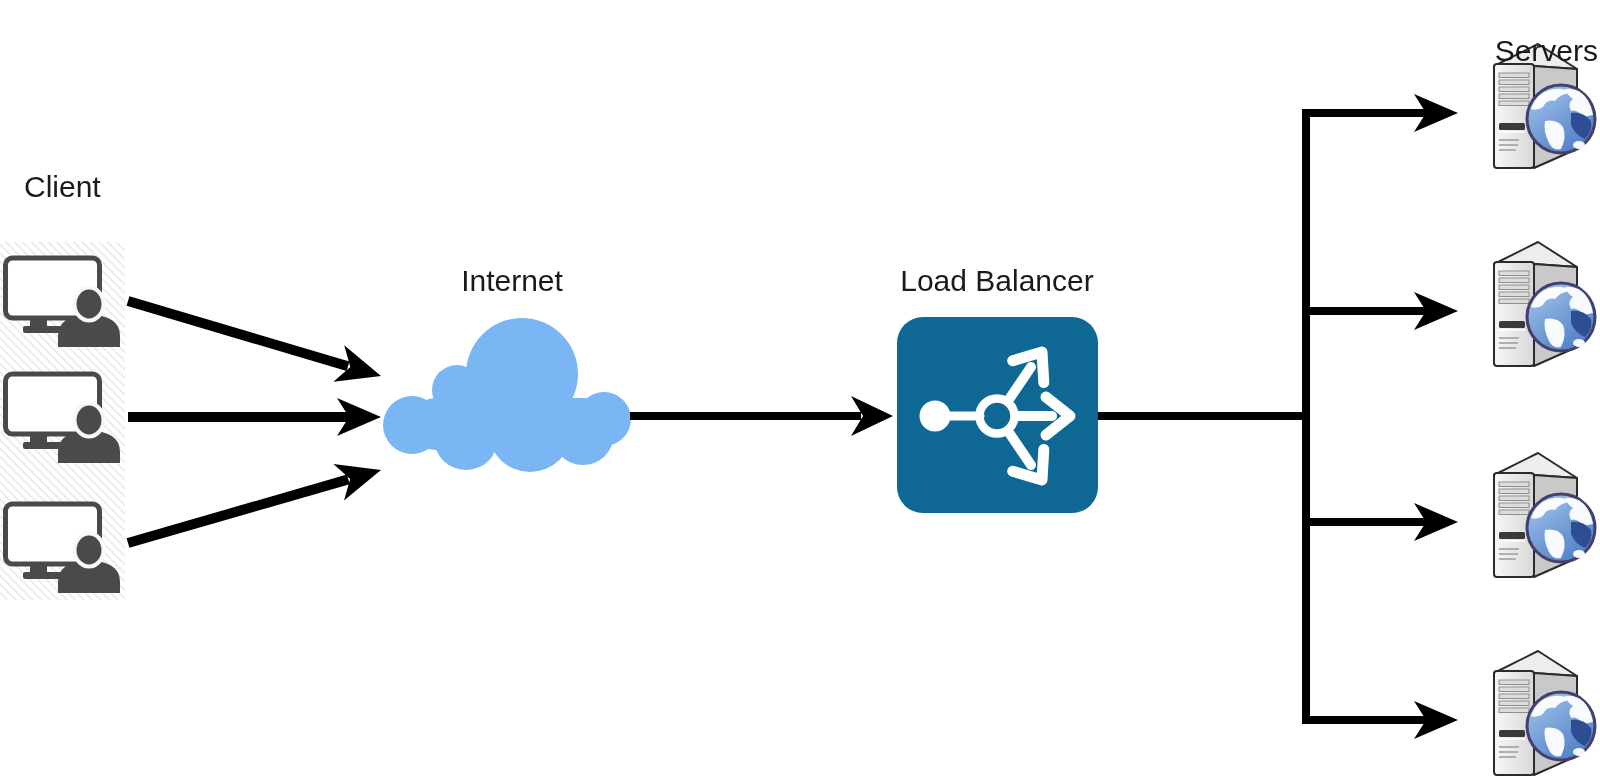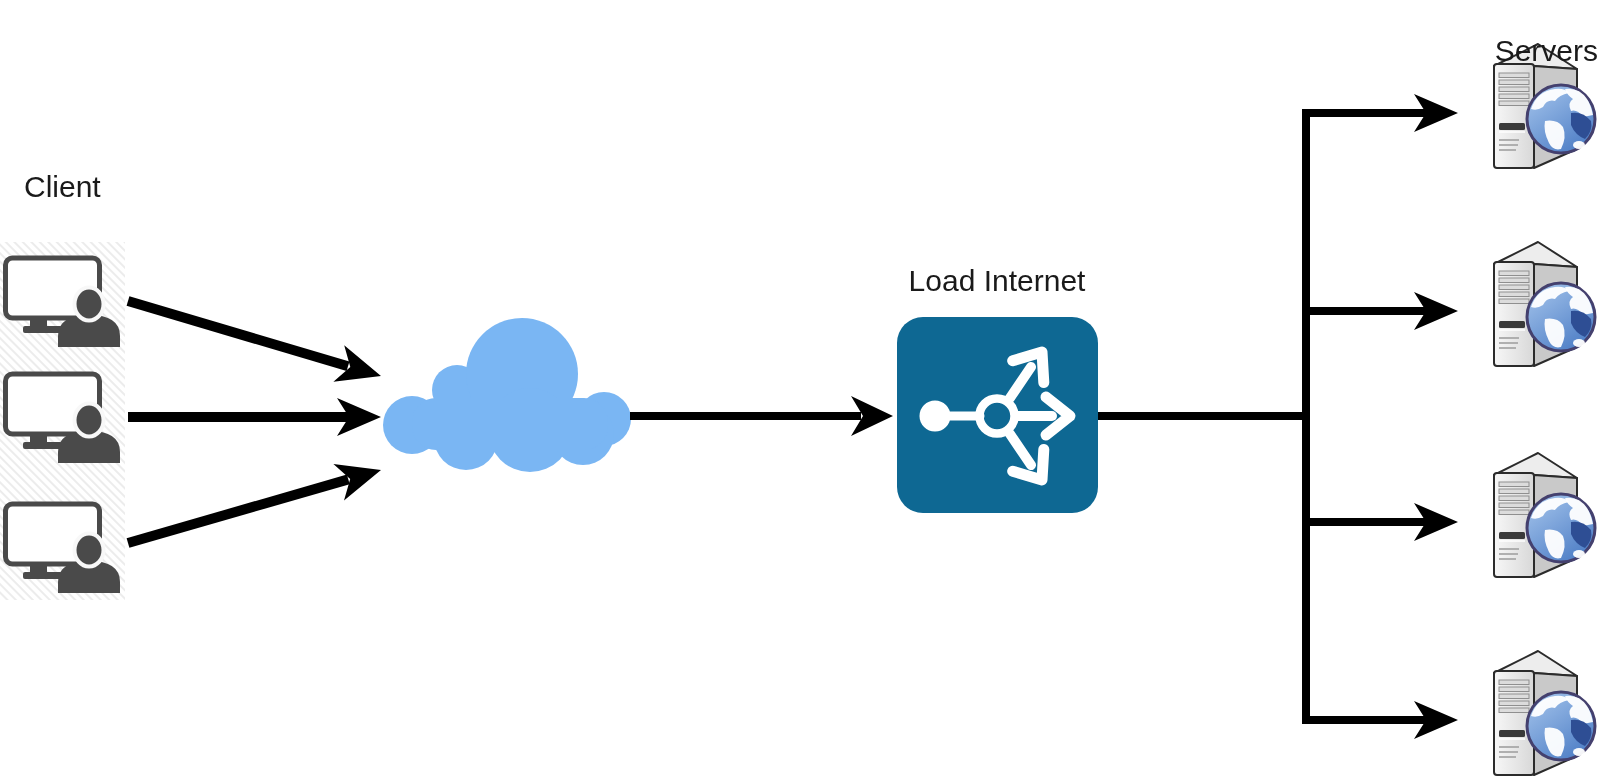--- a/index.html
+++ b/index.html
@@ -131,15 +131,16 @@
   <use href="#branch-arrow-proto" y="409"></use>
   <use href="#branch-arrow-proto" y="607"></use>
 
   <use href="#server-proto" y="0"></use>
   <use href="#server-proto" y="198"></use>
   <use href="#server-proto" y="409"></use>
   <use href="#server-proto" y="607"></use>
 </svg>
 
   <div class="node-label lbl-client">Client</div>
-  <div class="node-label lbl-lb">Load Internet</div>
+  <div class="node-label lbl-internet">Internet</div>
+  <div class="node-label lbl-lb">Load Balancer</div>
   <div class="node-label lbl-servers">Servers</div>
 </div>
 
 </body></html>

